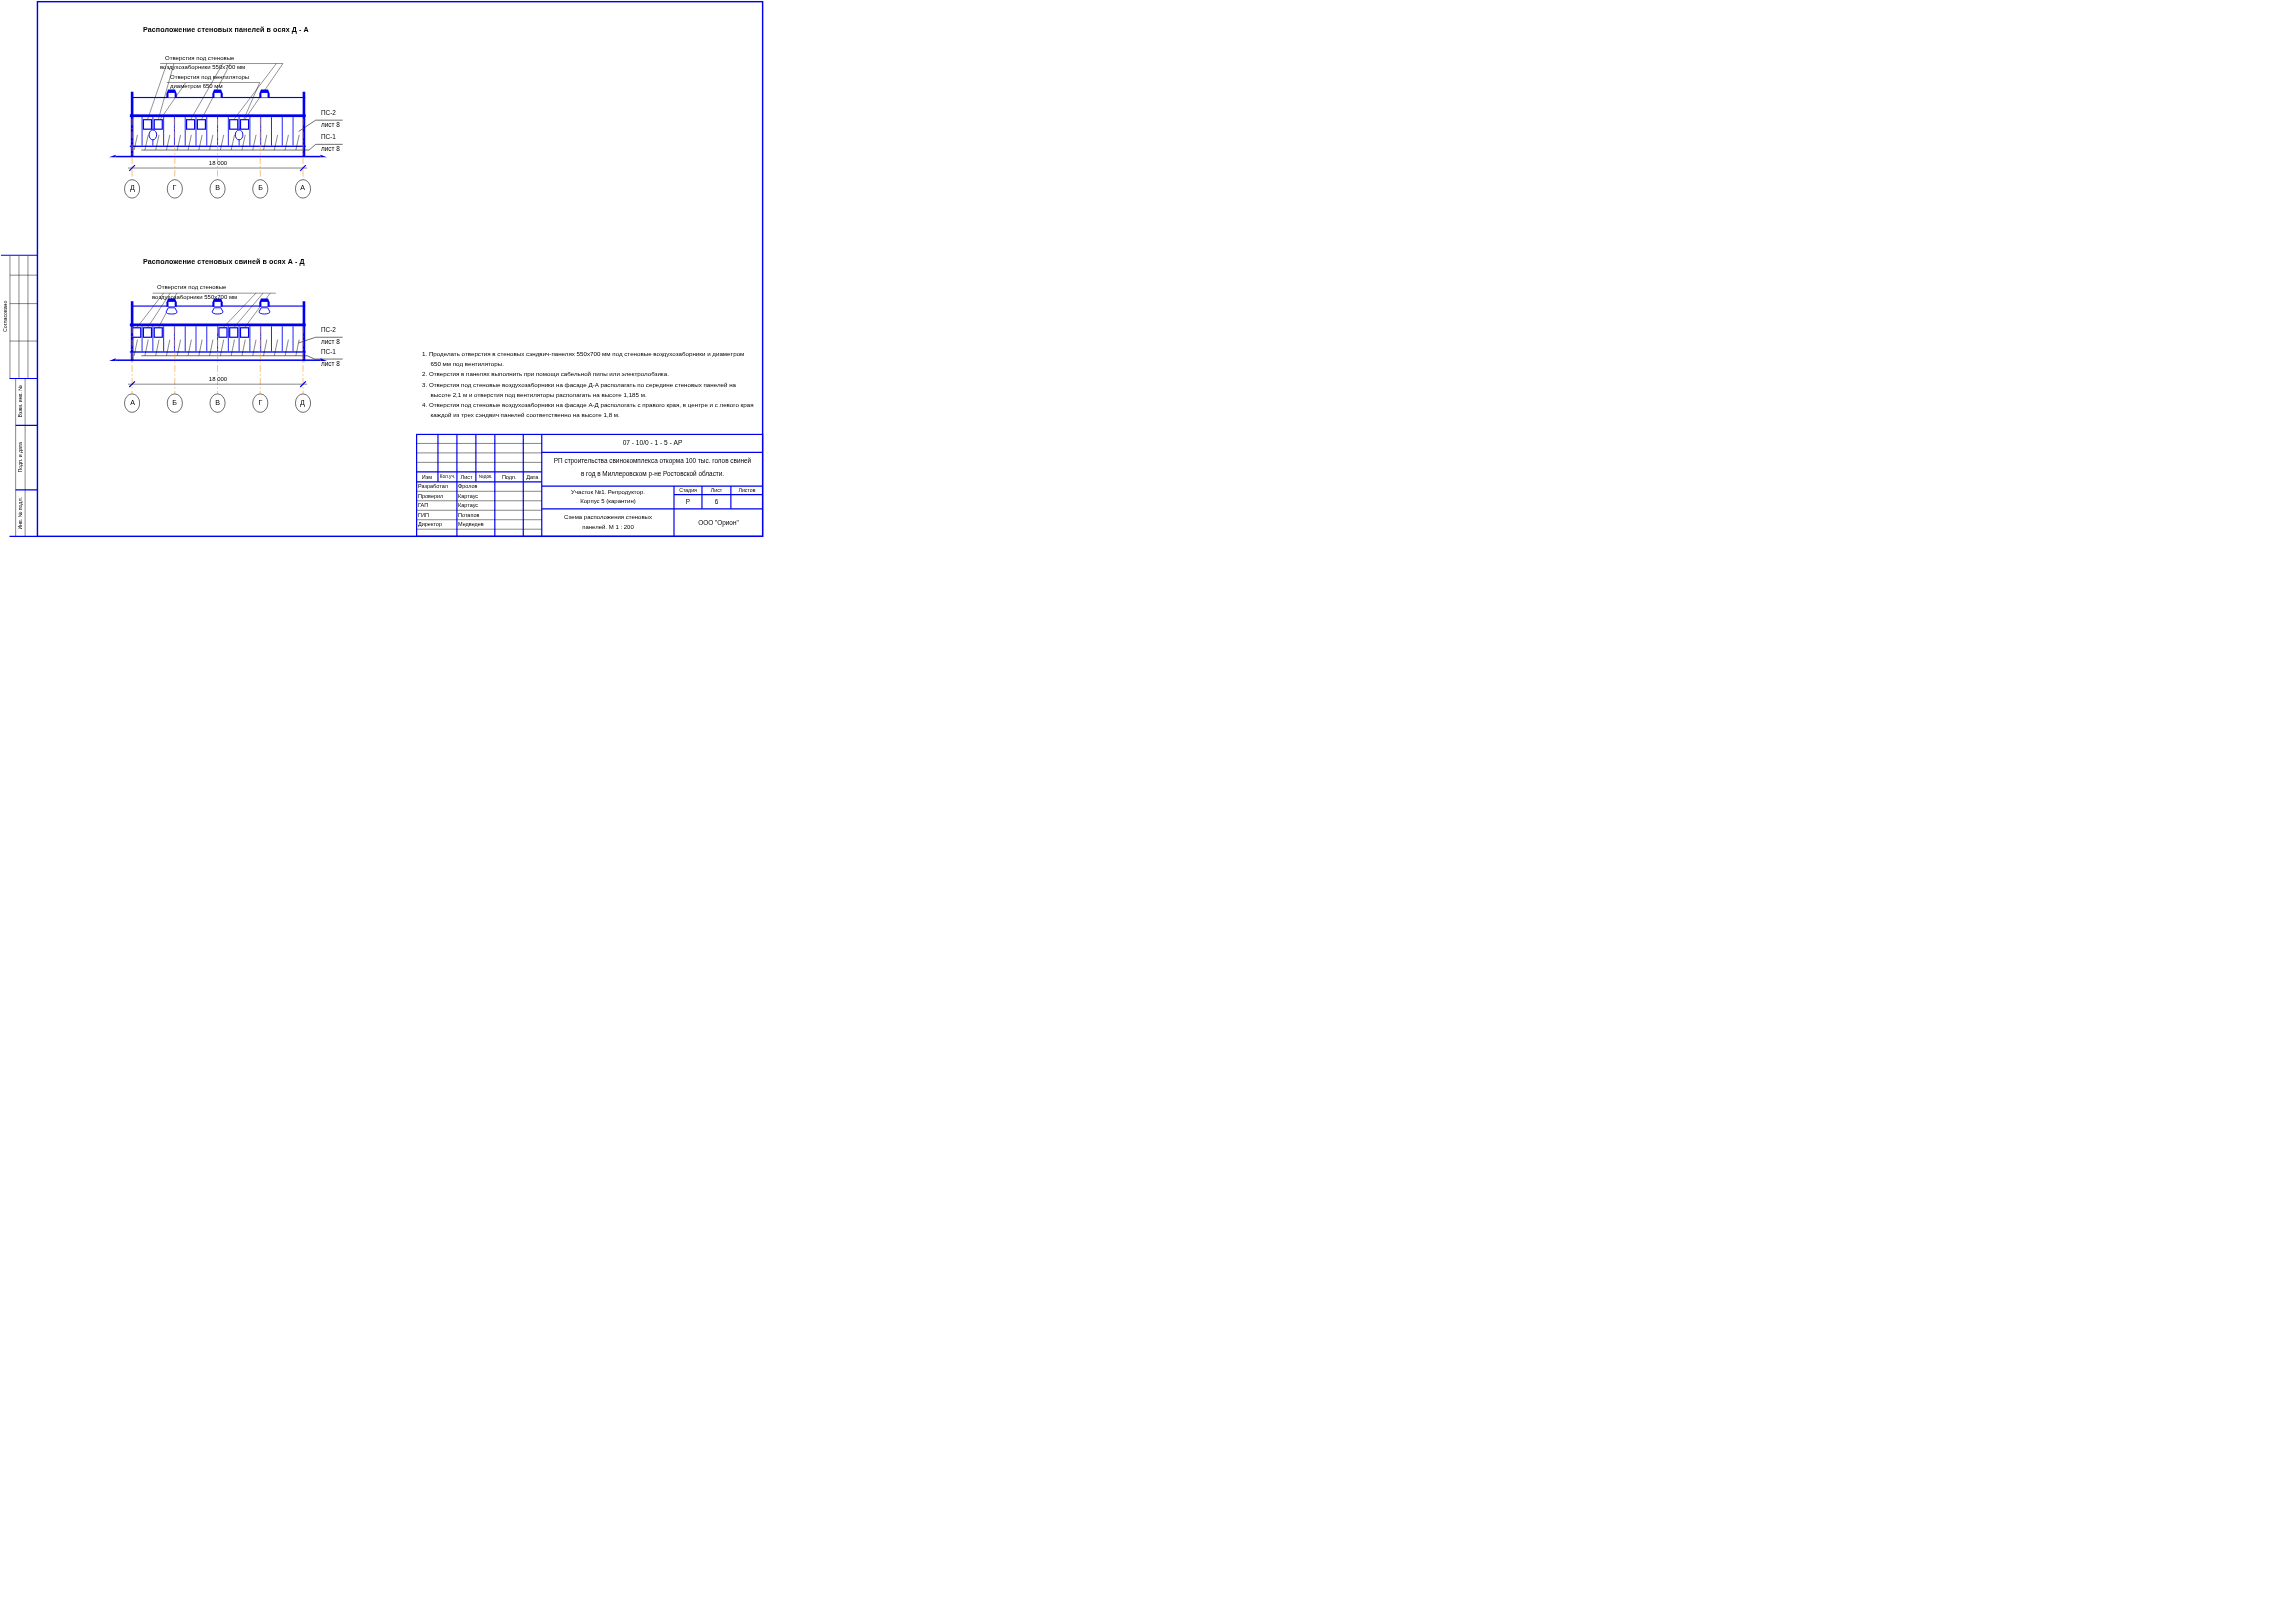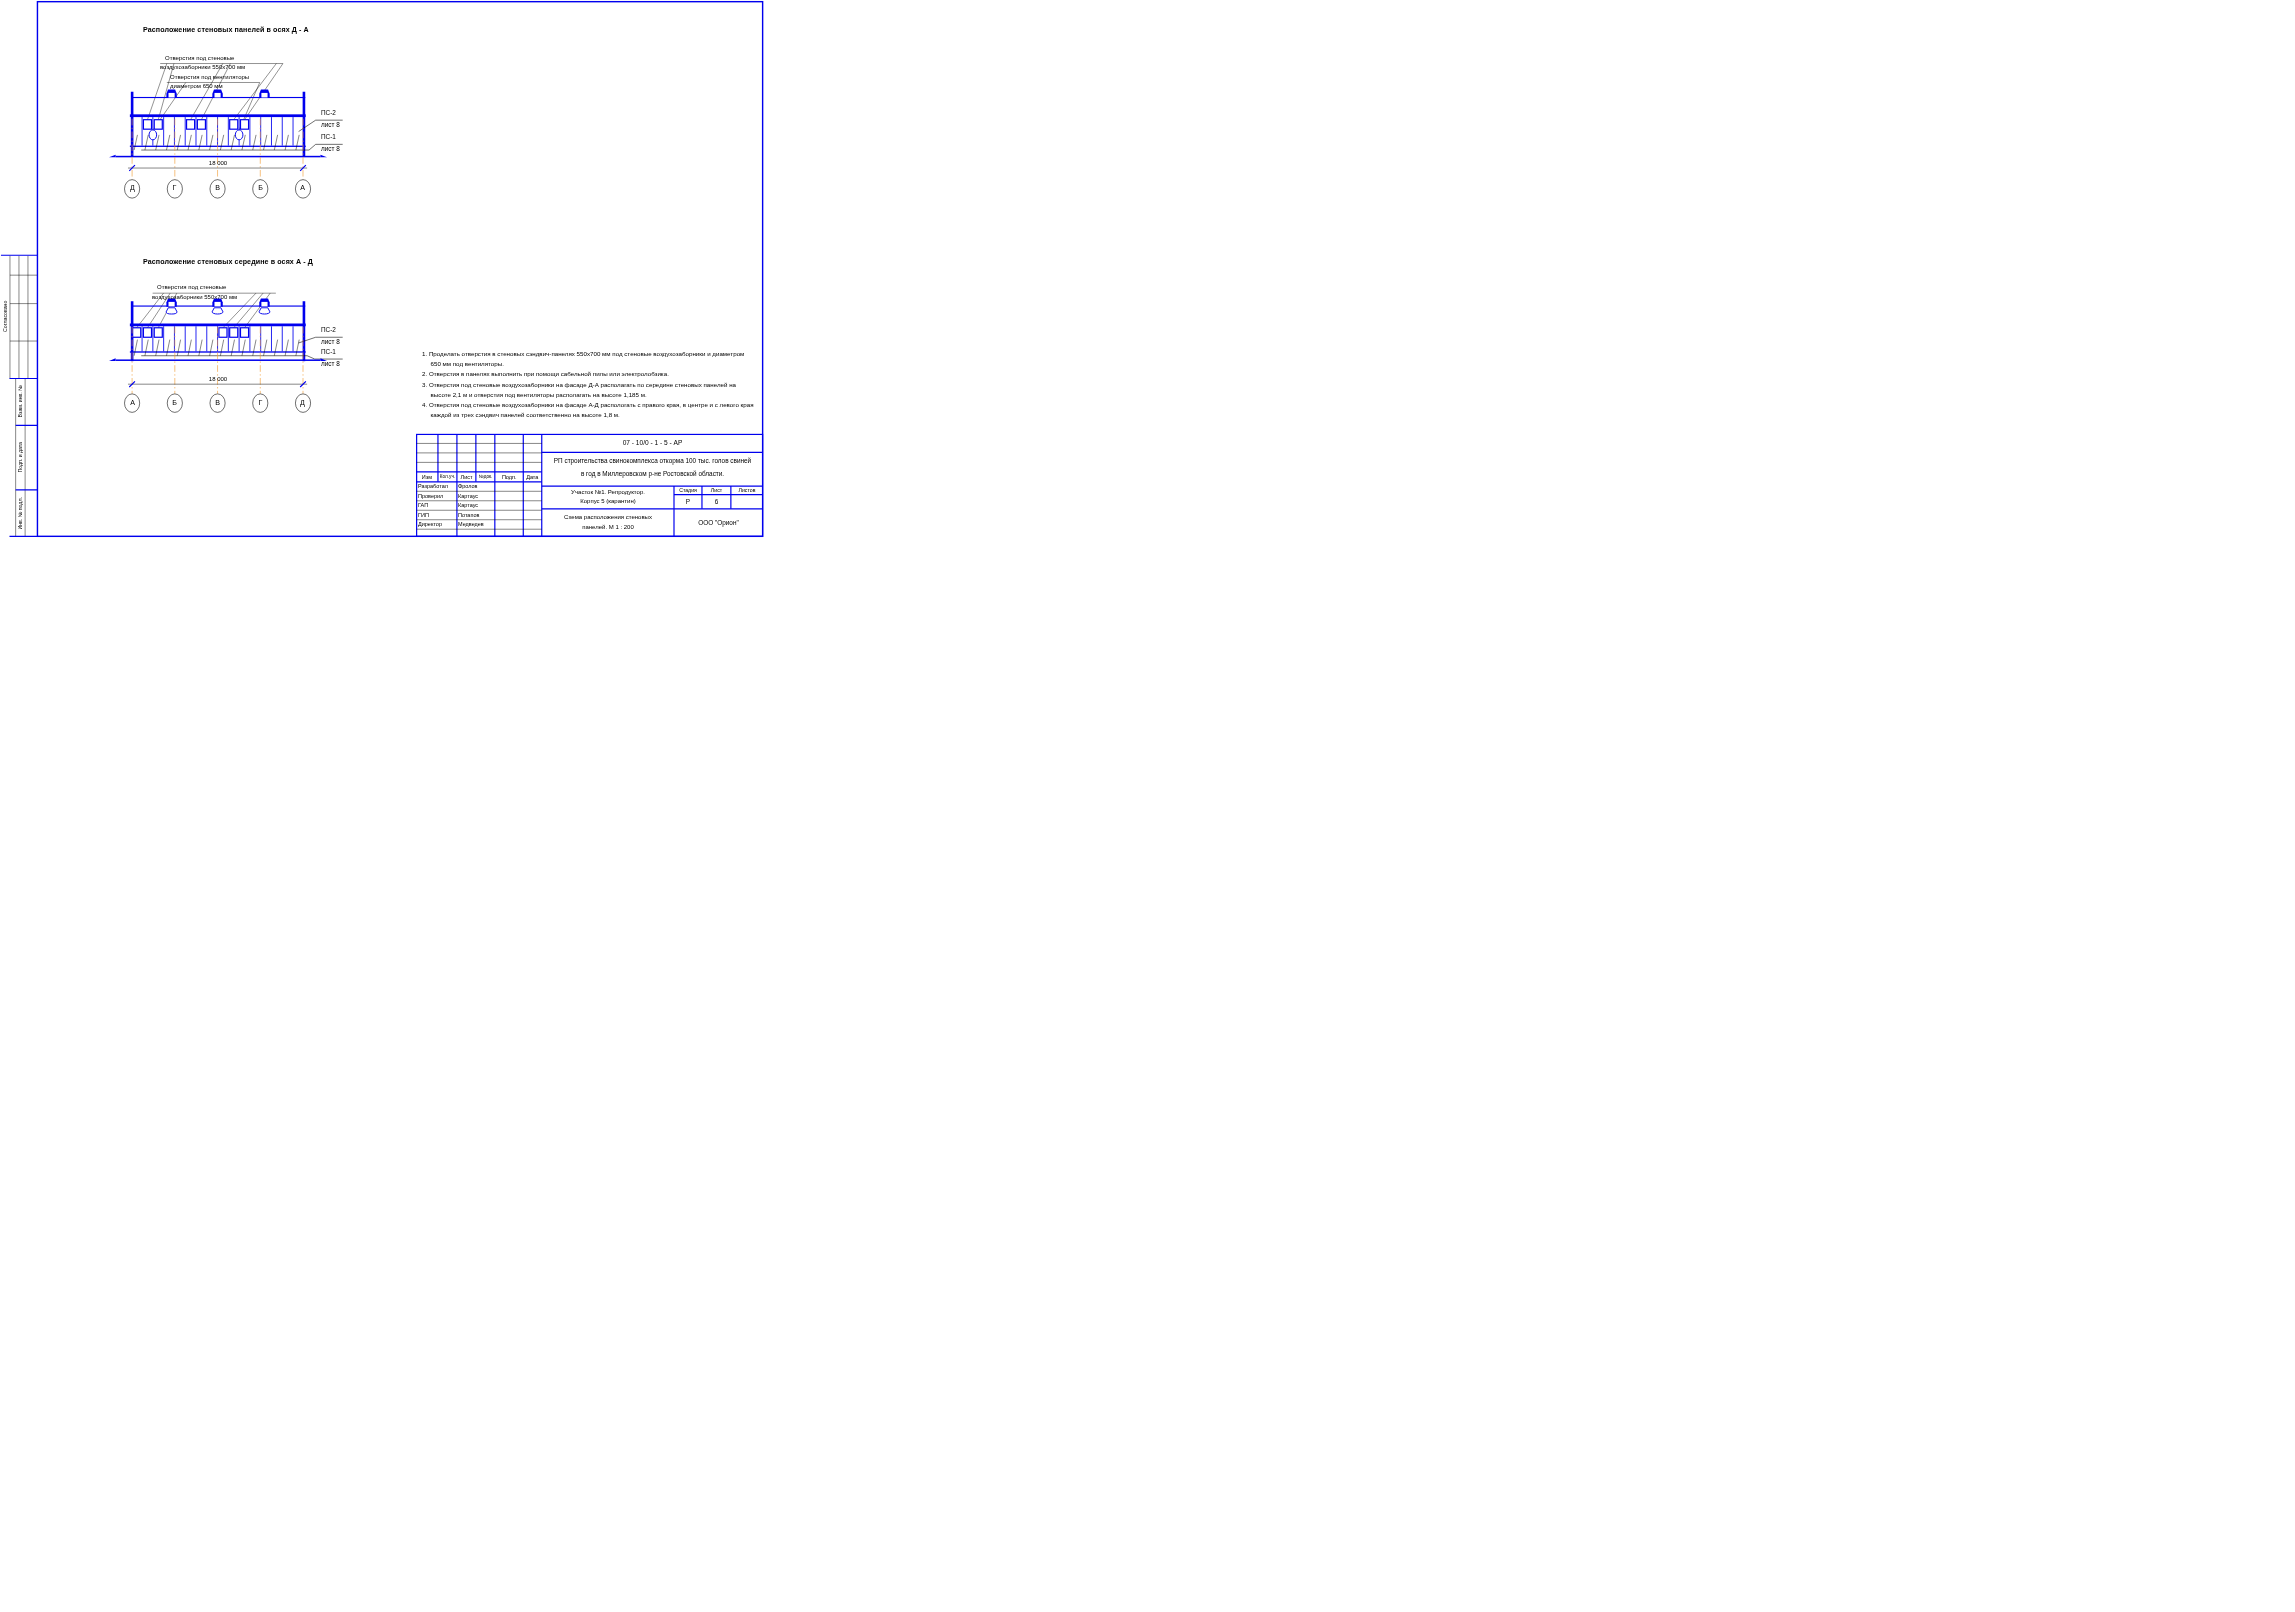--- a/index.html
+++ b/index.html
@@ -192,21 +192,21 @@
   <div class="t pslabel" style="left:321px;top:121px;">лист 8</div>
   <div class="t pslabel" style="left:321px;top:133px;">ПС-1</div>
   <div class="t pslabel" style="left:321px;top:145px;">лист 8</div>
   <div class="t dim" style="left:199px;top:160px;">18 000</div>
   <div class="t axl" style="left:125px;top:184px;">Д</div>
   <div class="t axl" style="left:167px;top:184px;">Г</div>
   <div class="t axl" style="left:210px;top:184px;">В</div>
   <div class="t axl" style="left:253px;top:184px;">Б</div>
   <div class="t axl" style="left:295px;top:184px;">А</div>
 
-  <div class="t title" style="left:119px;top:258px;">Расположение стеновых середине в осях А - Д</div>
+  <div class="t title" style="left:119px;top:258px;">Расположение стеновых свиней в осях А - Д</div>
   <div class="t callout" style="left:157px;top:284px;">Отверстия под стеновые</div>
   <div class="t callout" style="left:152px;top:294px;">воздухозаборники 550х700 мм</div>
   <div class="t pslabel" style="left:321px;top:326px;">ПС-2</div>
   <div class="t pslabel" style="left:321px;top:338px;">лист 8</div>
   <div class="t pslabel" style="left:321px;top:348px;">ПС-1</div>
   <div class="t pslabel" style="left:321px;top:360px;">лист 8</div>
   <div class="t dim" style="left:199px;top:376px;">18 000</div>
   <div class="t axl" style="left:125px;top:399px;">А</div>
   <div class="t axl" style="left:167px;top:399px;">Б</div>
   <div class="t axl" style="left:210px;top:399px;">В</div>

